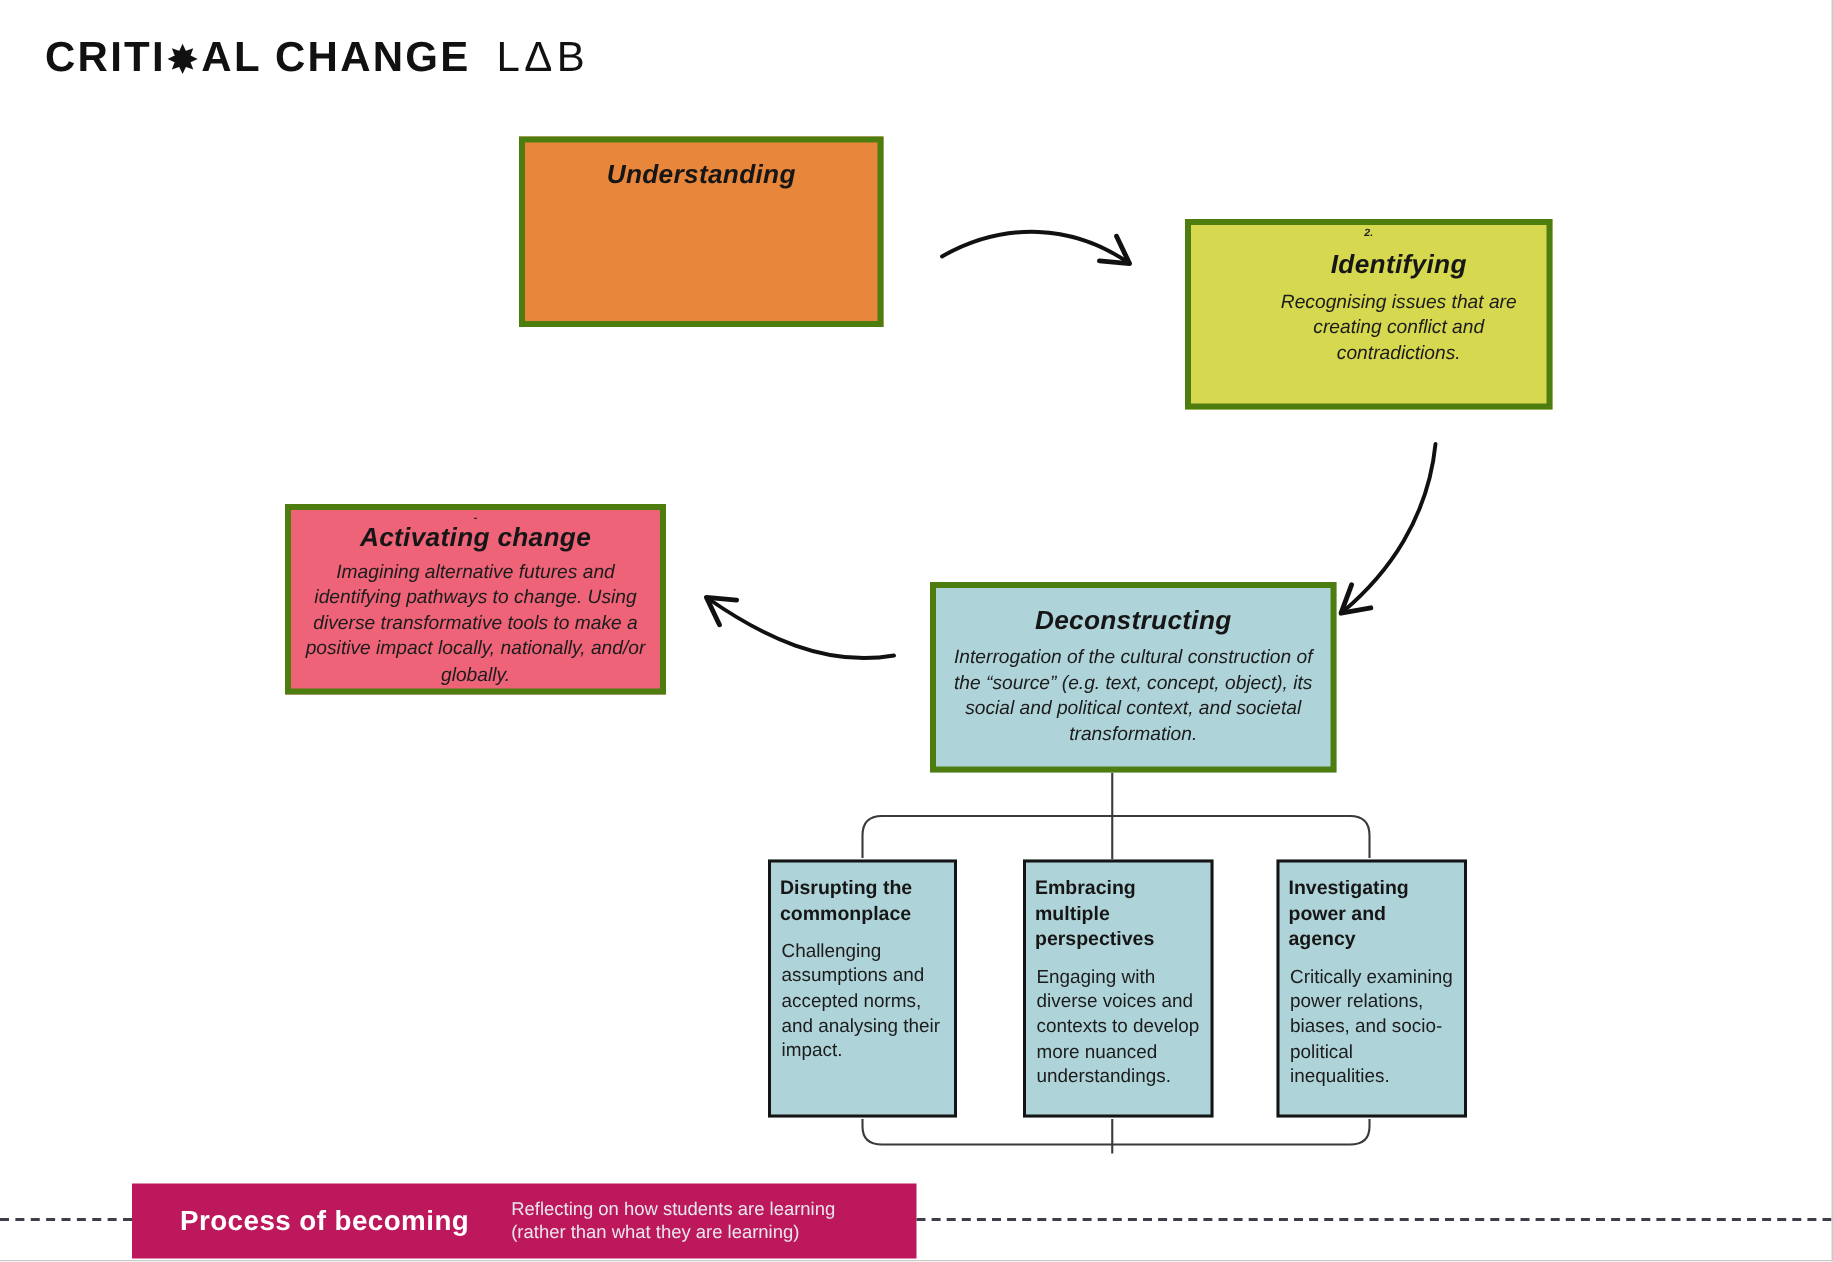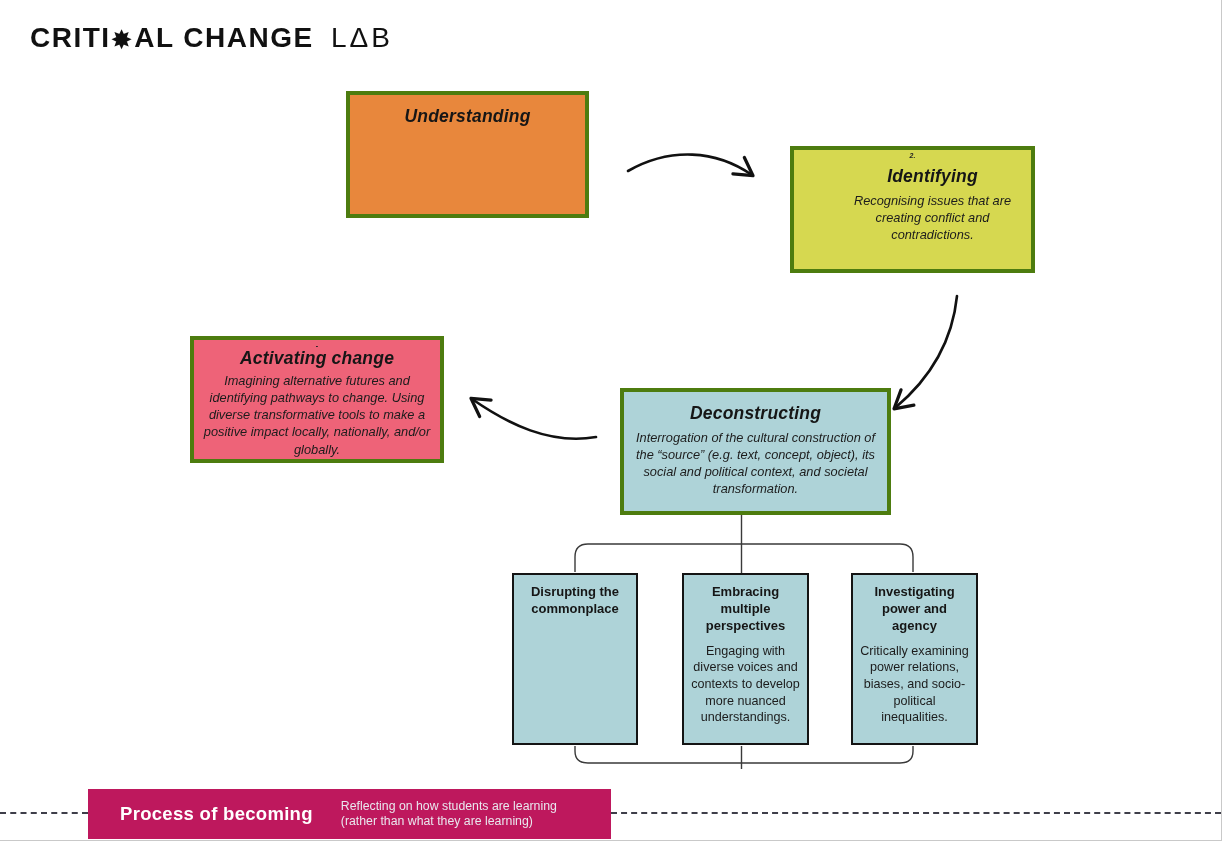--- a/index.html
+++ b/index.html
@@ -23,21 +23,21 @@
                font-size:7px;font-weight:700;color:#222;line-height:1;}
   .box-understanding{left:346px;top:91px;width:243px;height:127px;background:#E8873C;}
   .box-identifying  {left:790px;top:146px;width:245px;height:127px;background:#D6D850;padding-left:40px;}
   .box-identifying .title{margin-top:16px;}
   .box-activating   {left:190px;top:296px;width:254px;height:127px;background:#EE6378;margin-top:40px;}
   .box-activating .title{margin-top:8px;}
   .box-activating .body{padding:3px 5px 0;}
   .box-deconstructing{left:620px;top:388px;width:271px;height:127px;background:#AED3D8;}
   
   .subbox{position:absolute;top:573px;height:172px;background:#AED3D8;
-          border:2px solid #141414;box-sizing:border-box;text-align:center;}
+          border:2px solid #141414;box-sizing:border-box;}
   .subbox .title{font-weight:700;font-size:13px;line-height:1.3;margin:9px 6px 0;}
   .subbox .body{font-size:12.6px;line-height:1.32;margin-top:8px;padding:0 7px;color:#1c1c1c;}
   .subbox-1{left:512px;width:126px;}
   .subbox-2{left:682px;width:127px;}
   .subbox-3{left:851px;width:127px;}
   
   .process-bar{position:absolute;left:88px;top:789px;width:523px;height:50px;
                background:#be185d;display:flex;align-items:center;box-sizing:border-box;}
   .process-bar .title{color:#ffffff;font-weight:700;font-size:18.5px;margin-left:32px;
                       letter-spacing:.3px;white-space:nowrap;}
@@ -96,20 +96,21 @@
     <div class="body">Imagining alternative futures and identifying pathways to change. Using diverse transformative tools to make a positive impact locally, nationally, and/or globally.</div>
   </div>
 
   <div class="box box-deconstructing">
     <div class="title">Deconstructing</div>
     <div class="body">Interrogation of the cultural construction of the “source” (e.g. text, concept, object), its social and political context, and societal transformation.</div>
   </div>
 
   <div class="subbox subbox-1">
     <div class="title">Disrupting the commonplace</div>
+    <div class="body">Challenging assumptions and accepted norms, and analysing their impact.</div>
   </div>
   <div class="subbox subbox-2">
     <div class="title">Embracing multiple perspectives</div>
     <div class="body">Engaging with diverse voices and contexts to develop more nuanced understandings.</div>
   </div>
   <div class="subbox subbox-3">
     <div class="title">Investigating power and agency</div>
     <div class="body">Critically examining power relations, biases, and socio-political inequalities.</div>
   </div>
 

